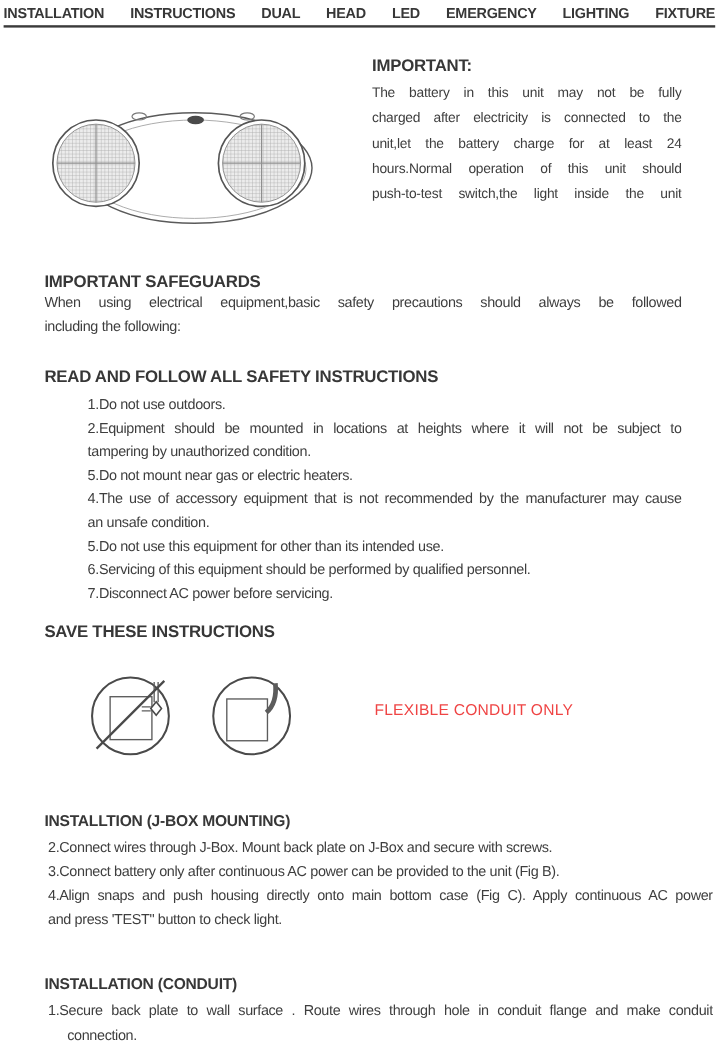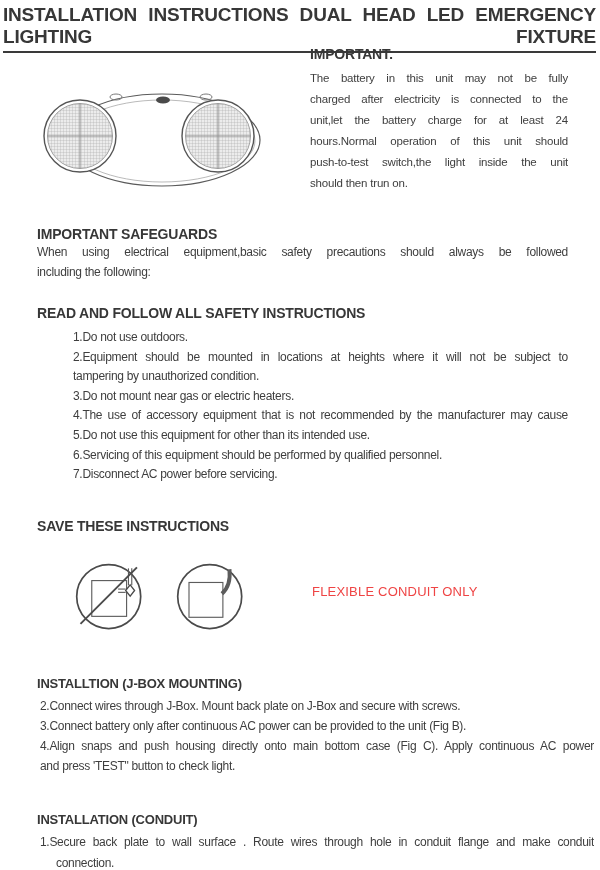--- a/index.html
+++ b/index.html
@@ -4,21 +4,21 @@
 <style>
   html,body{margin:0;padding:0;}
   body{
     width:600px;height:870px;background:#ffffff;position:relative;
     font-family:"Liberation Sans", sans-serif;color:#3e3e3e;overflow:hidden;
   }
   .abs{position:absolute;}
   h1,h2{margin:0;font-weight:bold;color:#373737;}
   .title{
     left:3px;top:4px;width:593px;
-    font-size:19px;letter-spacing:-0.2px;
+    font-size:12px;letter-spacing:-0.2px;
     text-align:justify;text-align-last:justify;
     border-bottom:2.5px solid #3a3a3a;padding-bottom:3px;
   }
   .sec-heading{font-size:14px;letter-spacing:-0.2px;}
   .big-heading{font-size:13px;letter-spacing:-0.2px;}
   .lines{font-size:12px;letter-spacing:-0.3px;line-height:19.6px;}
   .ln{overflow:hidden;height:19.6px;white-space:nowrap;}
   .jl{text-align:justify;text-align-last:justify;white-space:normal;}
   .ind{padding-left:16px;}
   
@@ -88,40 +88,40 @@
 </figure>
 
 <section class="abs important">
   <h2 class="sec-heading">IMPORTANT:</h2>
   <div class="lines">
       <div class="ln jl">The battery in this unit may not be fully</div>
       <div class="ln jl">charged after electricity is connected to the</div>
       <div class="ln jl">unit,let the battery charge for at least 24</div>
       <div class="ln jl">hours.Normal operation of this unit should</div>
       <div class="ln jl">push-to-test switch,the light inside the unit</div>
-      <div class="ln">should then trun on.</div>
     </div>
 </section>
 
 <section class="abs safeguards">
   <h2 class="sec-heading">IMPORTANT SAFEGUARDS</h2>
   <div class="lines">
       <div class="ln jl">When using electrical equipment,basic safety precautions should always be followed</div>
       <div class="ln">including the following:</div>
     </div>
 </section>
 
 <section class="abs safety">
   <h2 class="sec-heading">READ AND FOLLOW ALL SAFETY INSTRUCTIONS</h2>
   <div class="lines">
       <div class="ln">1.Do not use outdoors.</div>
       <div class="ln jl">2.Equipment should be mounted in locations at heights where it will not be subject to</div>
       <div class="ln">tampering by unauthorized condition.</div>
-      <div class="ln">3.Do not mount near gas or electric heaters.</div>
+      <div class="ln">5.Do not mount near gas or electric heaters.</div>
       <div class="ln jl">4.The use of accessory equipment that is not recommended by the manufacturer may cause</div>
+      <div class="ln">an unsafe condition.</div>
       <div class="ln">5.Do not use this equipment for other than its intended use.</div>
       <div class="ln">6.Servicing of this equipment should be performed by qualified personnel.</div>
       <div class="ln">7.Disconnect AC power before servicing.</div>
     </div>
 </section>
 
 <h2 class="abs save sec-heading">SAVE THESE INSTRUCTIONS</h2>
 
 <span class="abs symbol1">
   <svg width="80" height="80" viewBox="0 0 85 85">

